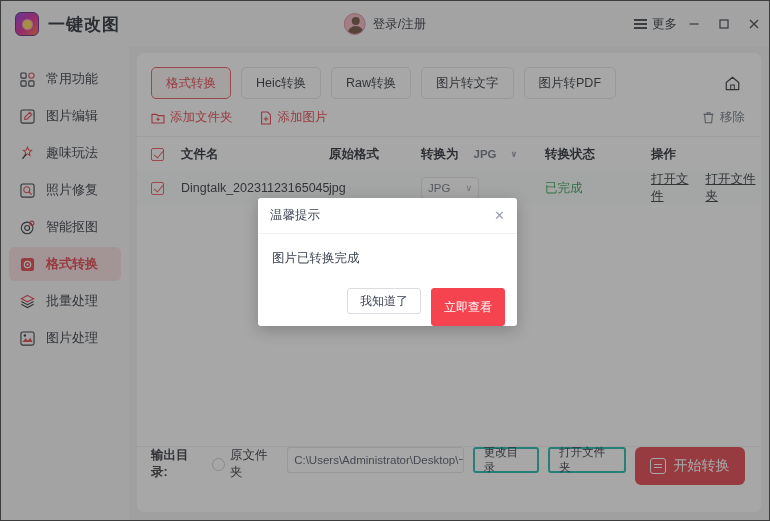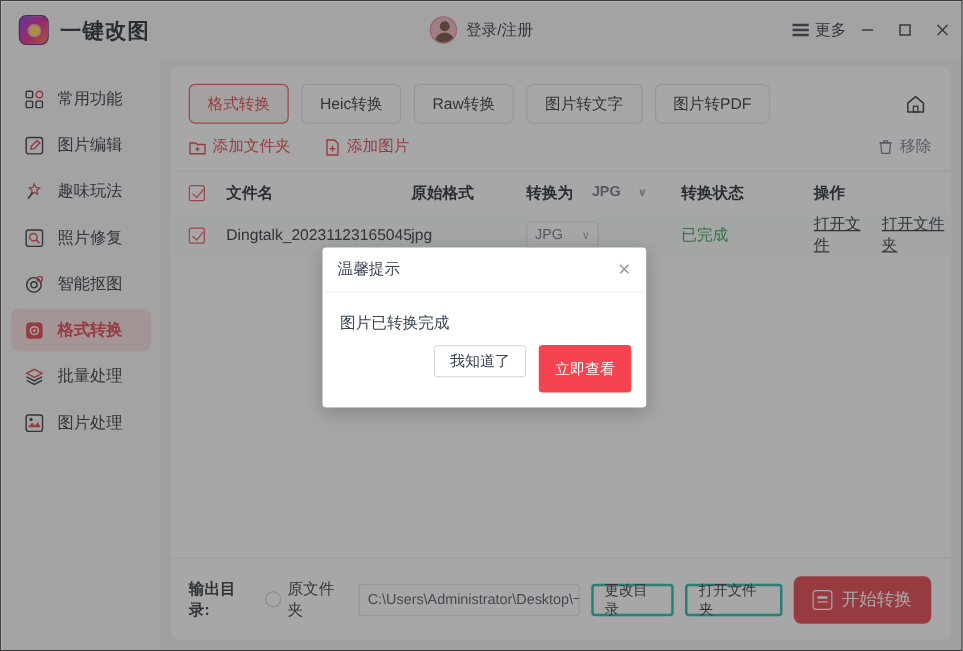--- a/index.html
+++ b/index.html
@@ -285,21 +285,21 @@
   .status-done { color: #2e9e4f; }
   .op-link { color: #2b2f36; text-decoration: underline; }
 
   
   .bottombar {
     position: absolute;
     left: 0; right: 0; bottom: 0;
     height: 66px;
     border-top: 1px solid #eceef1;
     display: flex;
-    align-items: center;
+    align-items: flex-start;
     padding: 0 16px 0 14px;
     gap: 9px;
     font-size: 12.5px;
     color: #2b2f36;
   }
   .bb-label { font-weight: bold; }
   .radio-wrap { display: flex; align-items: center; gap: 5px; }
   .radio {
     width: 13px; height: 13px;
     border-radius: 50%;
@@ -410,21 +410,21 @@
   .modal-body {
     flex: 1;
     padding: 16px 14px 0 14px;
     font-size: 12.5px;
     color: #3b4251;
   }
   .modal-foot {
     display: flex;
     justify-content: flex-end;
     gap: 10px;
-    padding: 0 12px 12px 12px;
+    padding: 0 12px 0 12px;
   }
   .btn-ghost {
     height: 26px;
     padding: 0 12px;
     border: 1px solid #d9dce1;
     border-radius: 3px;
     background: #fff;
     font-size: 12px;
     color: #3b4251;
     display: flex;

